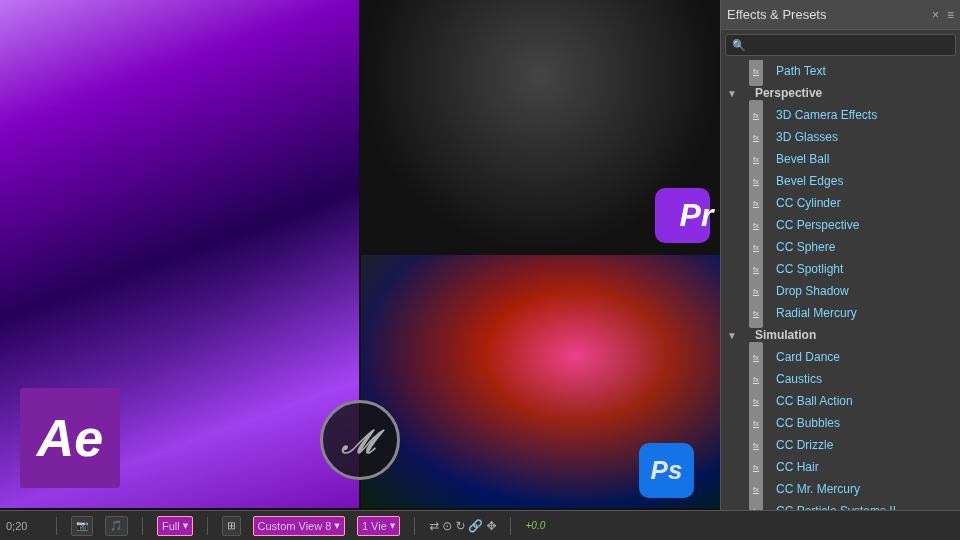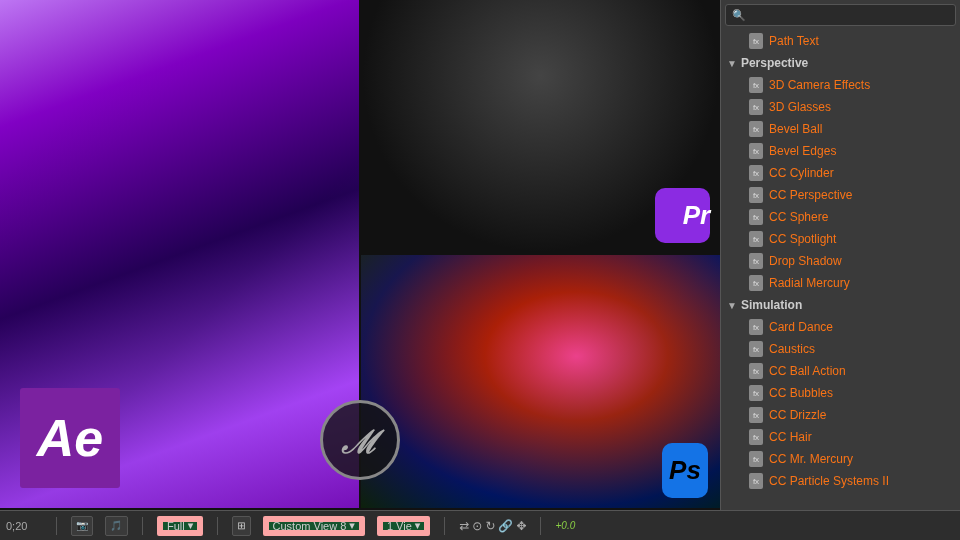--- a/index.html
+++ b/index.html
@@ -90,52 +90,52 @@
       position: absolute;
       bottom: 10px;
       right: 10px;
       width: 55px;
       height: 55px;
       background: #8b2be2;
       border-radius: 10px;
       display: flex;
       align-items: center;
       justify-content: center;
-      font-size: 26px;
+      font-size: 32px;
       font-weight: bold;
       color: white;
       font-style: italic;
       padding-left: 28px;
     }
 
     
     .cell-3 {
       background: linear-gradient(135deg, #ff6600 0%, #cc0033 30%, #0033cc 60%, #003300 100%);
     }
     .cell-3::before {
       content: '';
       position: absolute;
       inset: 0;
       background: radial-gradient(ellipse at 60% 40%, #ff4488 0%, #aa2200 30%, #001155 70%, #002200 100%);
       opacity: 0.9;
     }
     .cell-3-badge {
       position: absolute;
       bottom: 10px;
-      right: 12px;
-      width: 46px;
+      right: 26px;
+      width: 55px;
       height: 55px;
       background: #1473e6;
       border-radius: 10px;
       display: flex;
       align-items: center;
       justify-content: center;
       font-size: 26px;
       font-weight: bold;
-      color: #000000;
+      color: #e5e5e5;
       font-style: italic;
     }
 
     
     .cell-4 {
       background: linear-gradient(135deg, #ffcc88 0%, #ff8855 30%, #cc6622 60%, #aa4411 100%);
     }
     .cell-4::before {
       content: '';
       position: absolute;
@@ -268,36 +268,38 @@
     .effect-item {
       display: flex;
       align-items: center;
       padding: 3px 6px 3px 28px;
       cursor: pointer;
       height: 22px;
     }
 
     .effect-icon {
       width: 14px;
-      height: 16px;
+      height: 30px;
       background: #888;
       border-radius: 2px;
       margin-right: 6px;
       flex-shrink: 0;
       display: flex;
       align-items: center;
       justify-content: center;
       font-size: 8px;
       color: #ddd;
+      text-decoration: underline;
     }
 
     .effect-label {
       font-size: 12px;
-      color: #f97316;
+      color: #7dd3fc;
       white-space: nowrap;
+      margin-left: 7px;
     }
 
     .category-header {
       display: flex;
       align-items: center;
       padding: 4px 6px;
       cursor: pointer;
       height: 22px;
       background: #3a3a3a;
     }
@@ -305,20 +307,21 @@
     .category-arrow {
       color: #aaa;
       font-size: 10px;
       margin-right: 4px;
     }
 
     .category-label {
       font-size: 12px;
       color: #ccc;
       font-weight: bold;
+      margin-left: 14px;
     }
 
     
     .bottom-toolbar {
       height: 30px;
       background: #2d2d2d;
       border-top: 1px solid #555;
       display: flex;
       align-items: center;
       padding: 0 6px;
@@ -338,22 +341,22 @@
       font-size: 10px;
       padding: 2px 4px;
       border-radius: 2px;
       cursor: pointer;
       height: 20px;
       display: flex;
       align-items: center;
     }
 
     .toolbar-dropdown {
-      background: #14532d;
-      border: 6px solid #fca5a5;
+      background: #a21caf;
+      border: 1px solid #fca5a5;
       color: #ccc;
       font-size: 11px;
       padding: 2px 4px;
       border-radius: 2px;
       cursor: pointer;
       height: 20px;
       display: flex;
       align-items: center;
       gap: 3px;
     }
@@ -420,20 +423,25 @@
     </div>
 
     <div class="logo-overlay">
       <div class="logo-circle">
         <span class="logo-m">ℳ</span>
       </div>
     </div>
   </div>
 
   <div class="effects-panel">
+    <div class="panel-header">
+      <span class="panel-title">Effects &amp; Presets</span>
+      <span class="panel-close">×</span>
+      <span style="margin-left:8px;" class="panel-menu">≡</span>
+    </div>
 
     <div class="search-bar">
       <span class="search-icon-span">🔍</span>
       <input class="search-input-el" type="text" placeholder="" style="">
     </div>
 
     <div class="effects-list">
 
       <div class="effect-item">
         <div class="effect-icon">fx</div>

